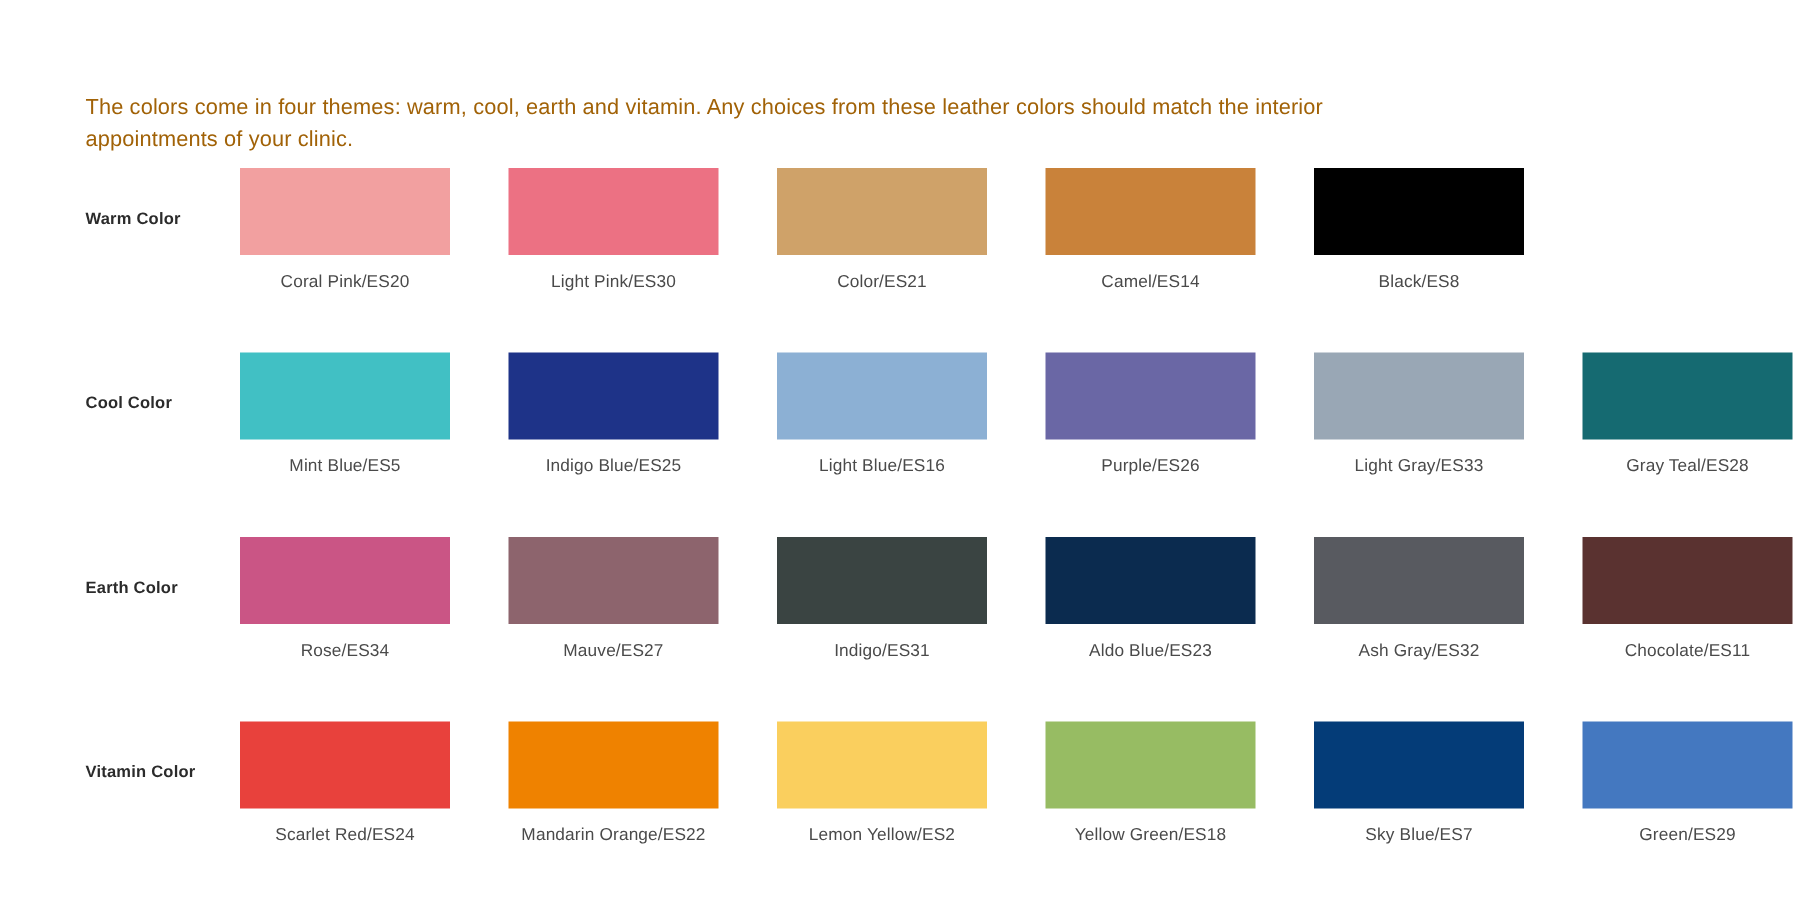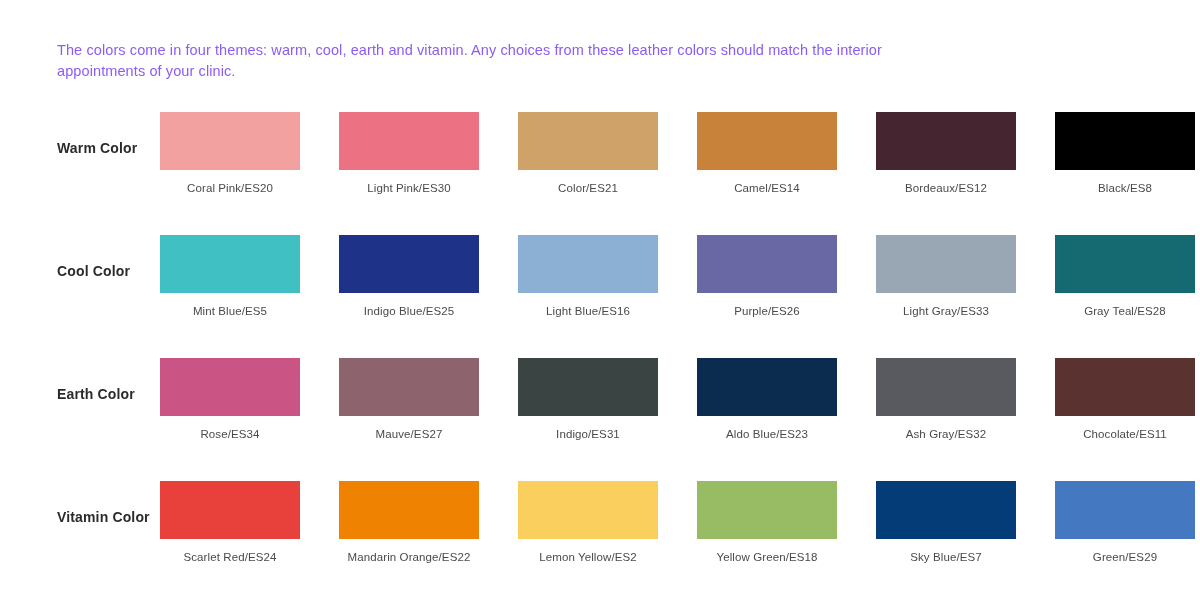--- a/index.html
+++ b/index.html
@@ -15,42 +15,42 @@
     overflow: hidden;
   }
   .page {
     position: relative;
     width: 1200px;
     height: 611px;
   }
   .intro {
     position: absolute;
     left: 57px;
-    top: 25px;
+    top: 47px;
     width: 860px;
     font-size: 14.5px;
     line-height: 21px;
-    color: #8b5cf6;
+    color: #a16207;
     letter-spacing: 0.1px;
   }
   .chart {
     position: absolute;
     left: 0;
     top: 104px;
     width: 1200px;
   }
   .theme-row {
     position: relative;
     height: 123px;
   }
   .row-label {
     position: absolute;
     left: 57px;
     top: 36px;
-    font-size: 14px;
+    font-size: 11px;
     font-weight: bold;
     color: #2b2b2b;
     letter-spacing: 0.15px;
     white-space: nowrap;
   }
   .swatches {
     position: absolute;
     left: 160px;
     top: 8px;
     display: flex;
@@ -94,24 +94,20 @@
         </div>
         <div class="swatch-cell">
           <div class="swatch-chip" style="background-color: rgb(207, 162, 105);"></div>
           <div class="swatch-label">Color/ES21</div>
         </div>
         <div class="swatch-cell">
           <div class="swatch-chip" style="background-color: rgb(201, 130, 58);"></div>
           <div class="swatch-label">Camel/ES14</div>
         </div>
         <div class="swatch-cell">
-          <div class="swatch-chip" style="background-color: rgb(69, 37, 47);"></div>
-          <div class="swatch-label">Bordeaux/ES12</div>
-        </div>
-        <div class="swatch-cell">
           <div class="swatch-chip" style="background-color: rgb(0, 0, 0);"></div>
           <div class="swatch-label">Black/ES8</div>
         </div>
       </div>
     </div>
 
     <div class="theme-row">
       <div class="row-label">Cool Color</div>
       <div class="swatches">
         <div class="swatch-cell">

